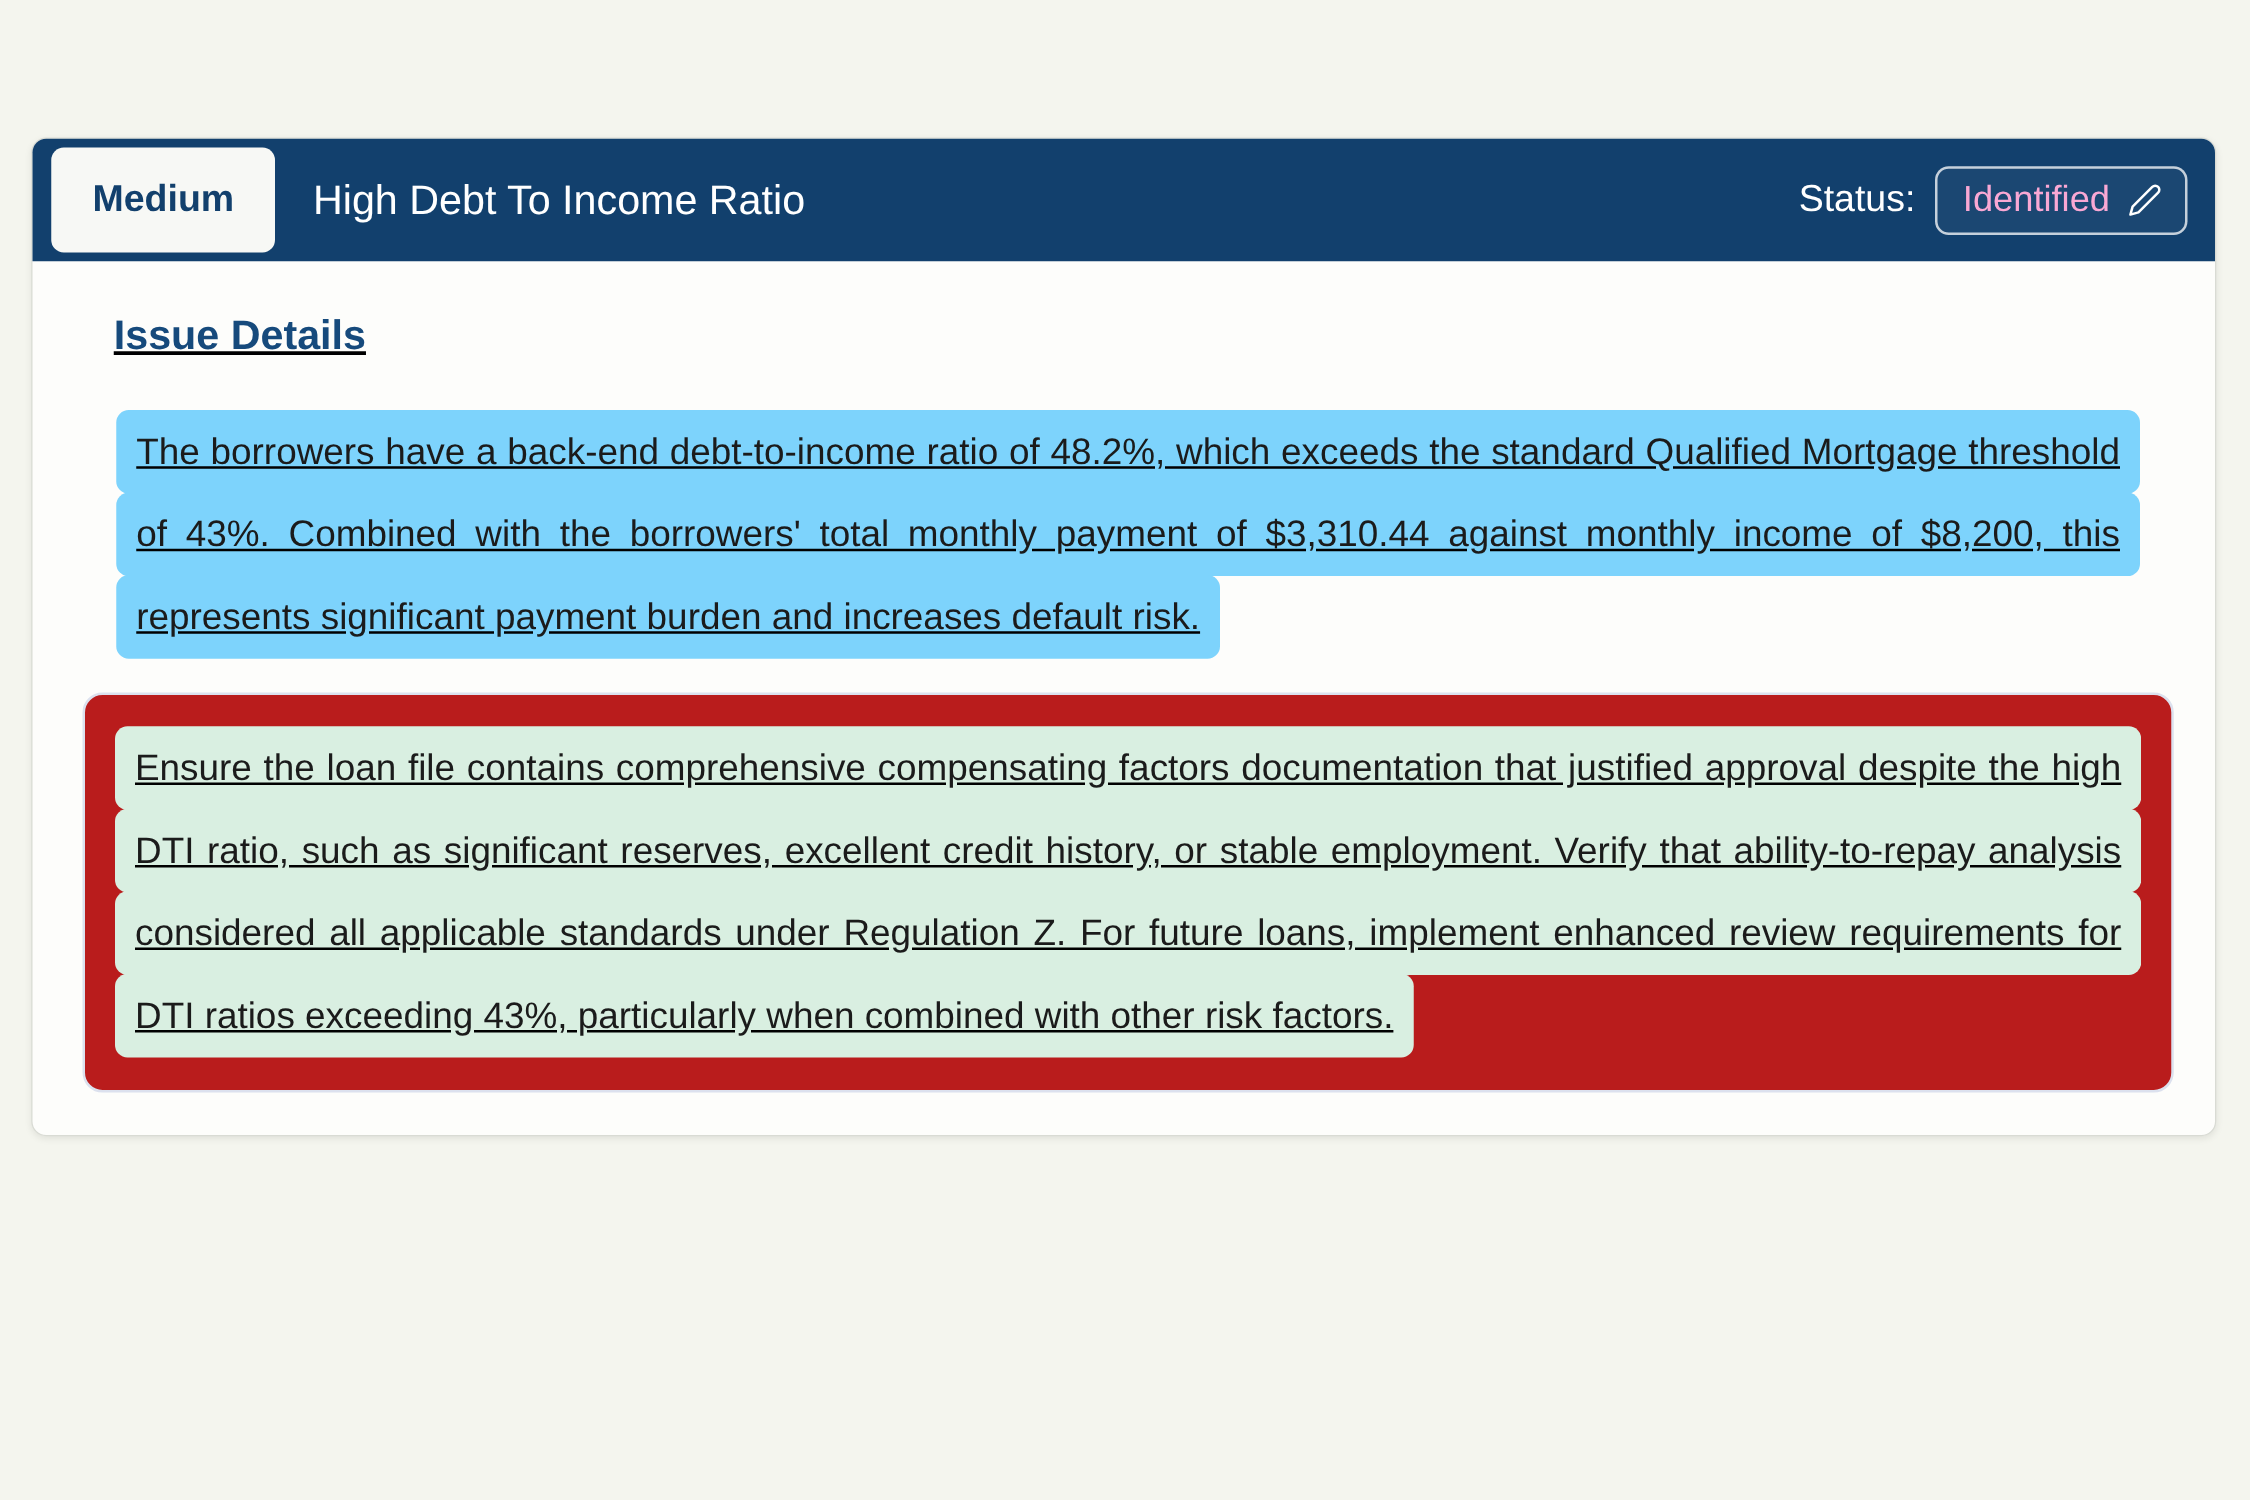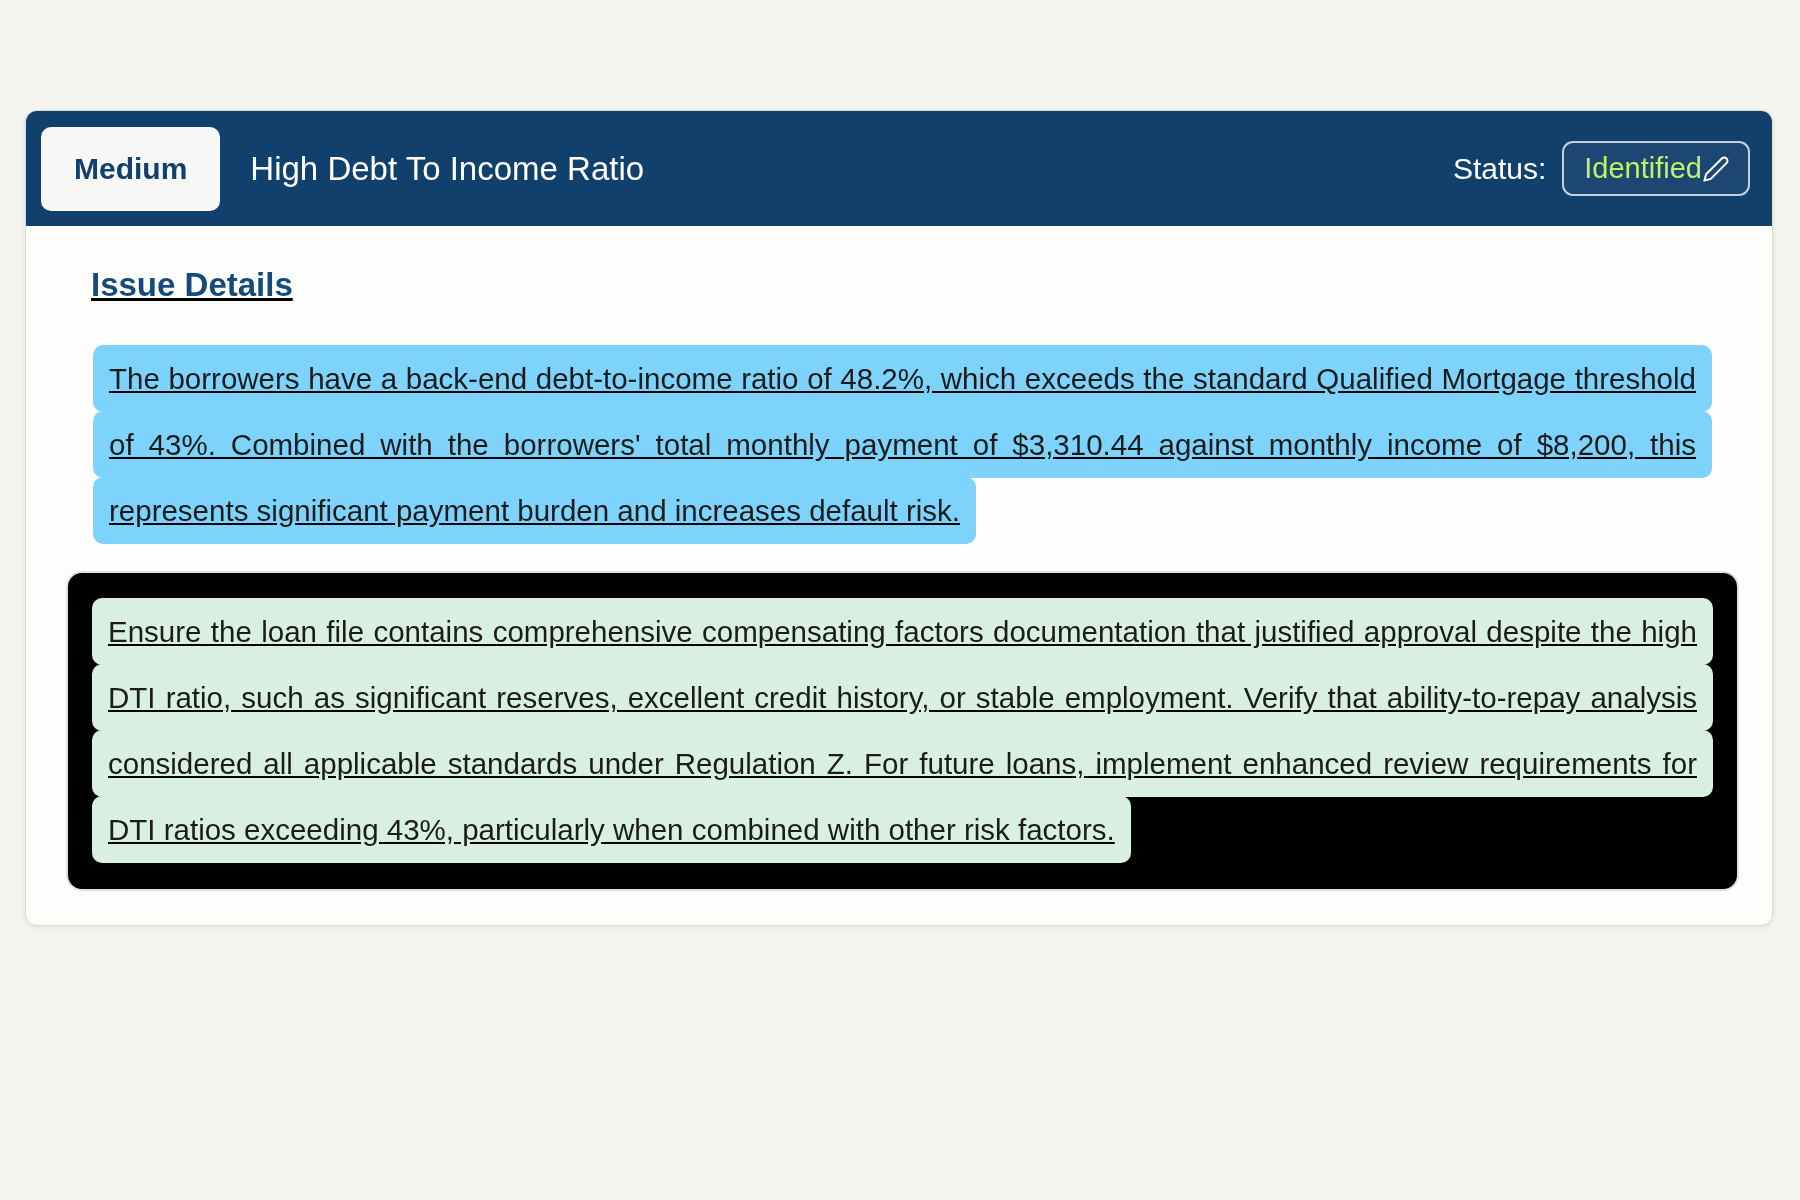--- a/index.html
+++ b/index.html
@@ -18,21 +18,21 @@
     width: 1748px;
     background: #fdfdfb;
     border: 1px solid #d9dbd4;
     border-radius: 12px;
     box-shadow: 0 2px 6px rgba(0,0,0,0.08);
     box-sizing: border-box;
   }
   .card-header {
     display: flex;
     align-items: center;
-    height: 115px;
+    height: 98px;
     background: #12406d;
     border-radius: 11px 11px 0 0;
     padding: 0 22px 0 15px;
     box-sizing: border-box;
   }
   .severity-badge {
     background: #f7f8f5;
     color: #12406d;
     font-weight: bold;
     font-size: 30px;
@@ -59,24 +59,25 @@
     flex: 0 0 auto;
   }
   .status-label {
     color: #ffffff;
     font-size: 30px;
     text-align: right;
   }
   .status-button {
     display: flex;
     align-items: center;
+    gap: 14px;
     background: rgba(255,255,255,0.04);
     border: 2px solid rgba(255,255,255,0.75);
     border-radius: 11px;
-    color: #bef264;
+    color: #f9a8d4;
     font-size: 29px;
     font-family: "Liberation Sans", sans-serif;
     padding: 9px 18px 9px 20px;
     cursor: pointer;
   }
   .pencil-icon {
     width: 28px;
     height: 28px;
     display: block;
   }
@@ -110,21 +111,21 @@
     border-radius: 10px;
     -webkit-box-decoration-break: clone;
     box-decoration-break: clone;
   }
   .hl-pink { background: #7dd3fc; }
   .hl-green { background: #d9efe1; }
   .action-box {
     margin-top: 27px;
     border: 2px solid #dce1ee;
     border-radius: 16px;
-    background: #000000;
+    background: #b91c1c;
     padding: 26px 8px 26px 8px;
     box-sizing: border-box;
   }
   .para-action {
     margin: 0 16px;
   }
 </style>
 </head>
 <body>
 

